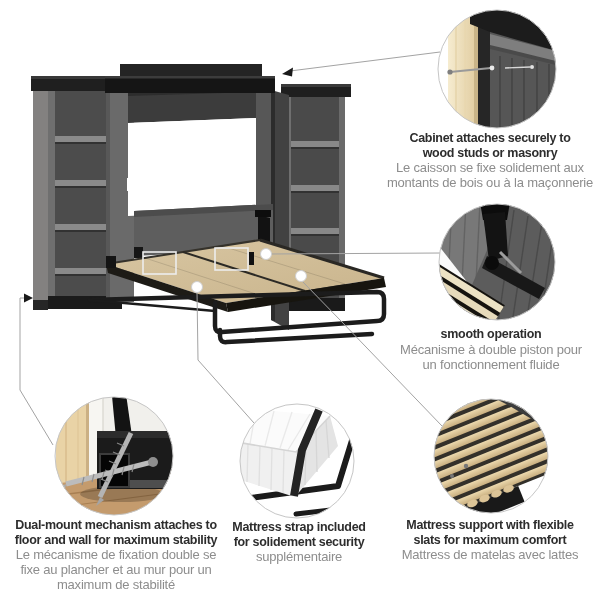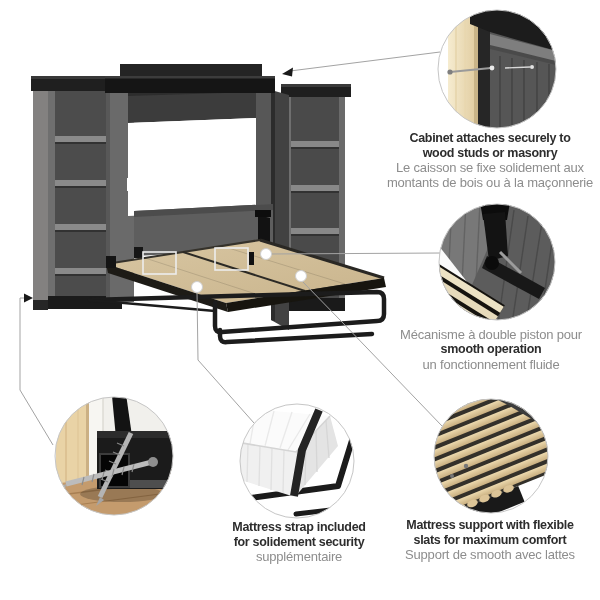--- a/index.html
+++ b/index.html
@@ -326,31 +326,38 @@
 </svg>
 
 <div class="ct" style="left:377px;top:131px;width:226px;">
   <div class="line en">Cabinet attaches securely to</div>
   <div class="line en">wood studs or masonry</div>
   <div class="line fr">Le caisson se fixe solidement aux</div>
   <div class="line fr">montants de bois ou à la maçonnerie</div>
 </div>
 
 <div class="ct" style="left:383px;top:327px;width:216px;">
+  <div class="line en">smooth operation</div>
   <div class="line fr">Mécanisme à double piston pour</div>
-  <div class="line en">smooth operation</div>
   <div class="line fr">un fonctionnement fluide</div>
 </div>
 
+<div class="ct" style="left:0px;top:518px;width:232px;">
+  <div class="line en">Dual-mount mechanism attaches to</div>
+  <div class="line en">floor and wall for maximum stability</div>
+  <div class="line fr">Le mécanisme de fixation double se</div>
+  <div class="line fr">fixe au plancher et au mur pour un</div>
+  <div class="line fr">maximum de stabilité</div>
+</div>
 
 <div class="ct" style="left:213px;top:520px;width:172px;text-align:center;">
   <div class="line en">Mattress strap included</div>
   <div class="line en">for solidement security</div>
   <div class="line fr">supplémentaire</div>
 </div>
 
 <div class="ct" style="left:388px;top:518px;width:204px;">
   <div class="line en">Mattress support with flexible</div>
   <div class="line en">slats for maximum comfort</div>
-  <div class="line fr">Support de smooth avec lattes</div>
+  <div class="line fr">Mattress de matelas avec lattes</div>
 </div>
 
 </div>
 
 </body></html>

